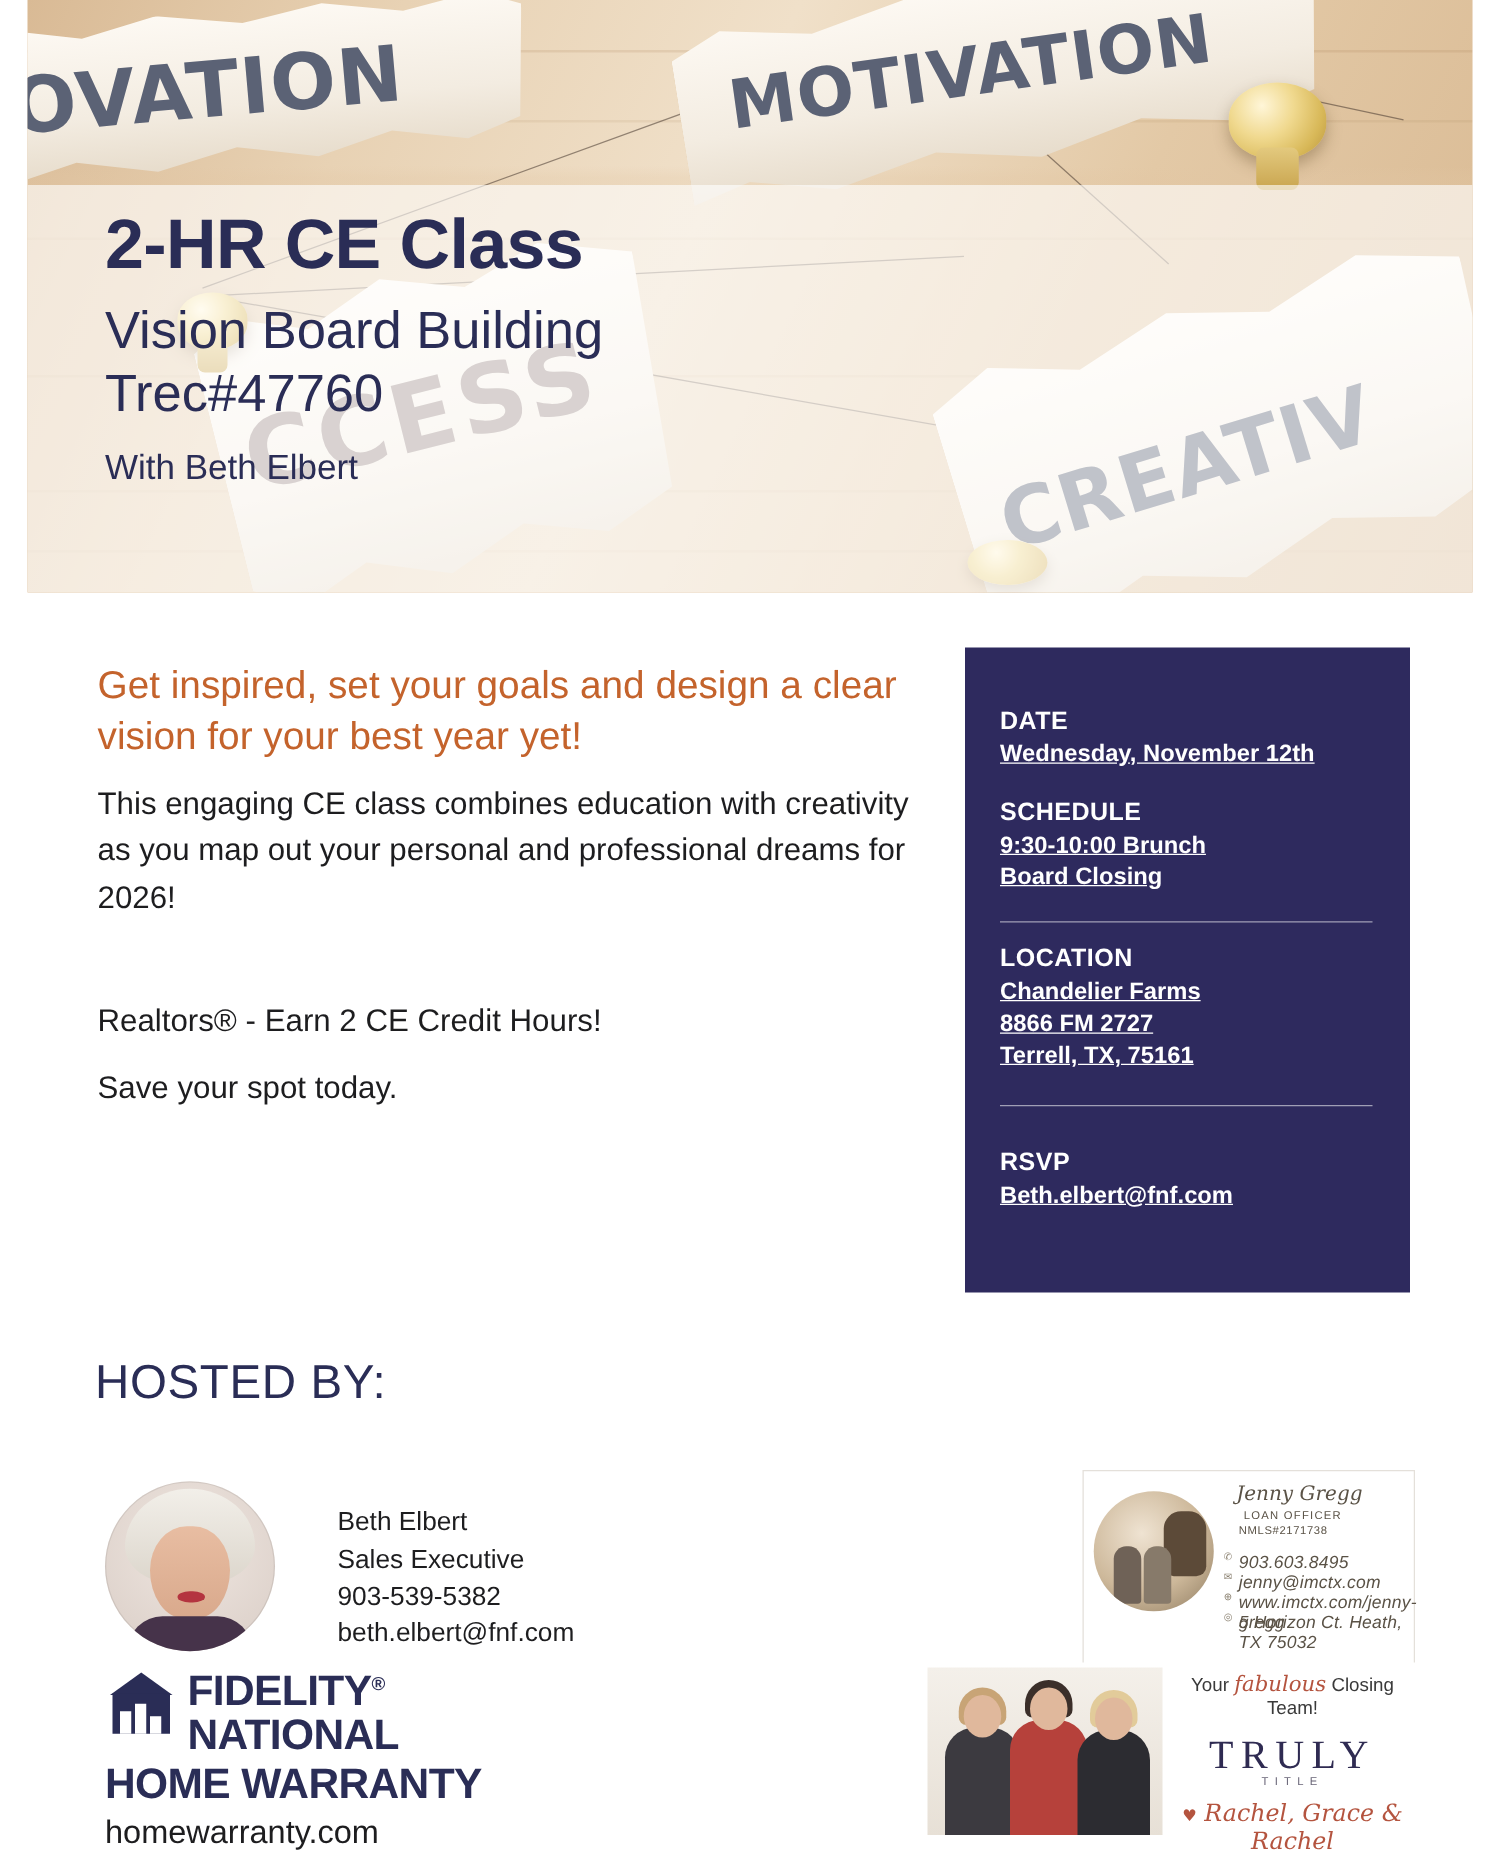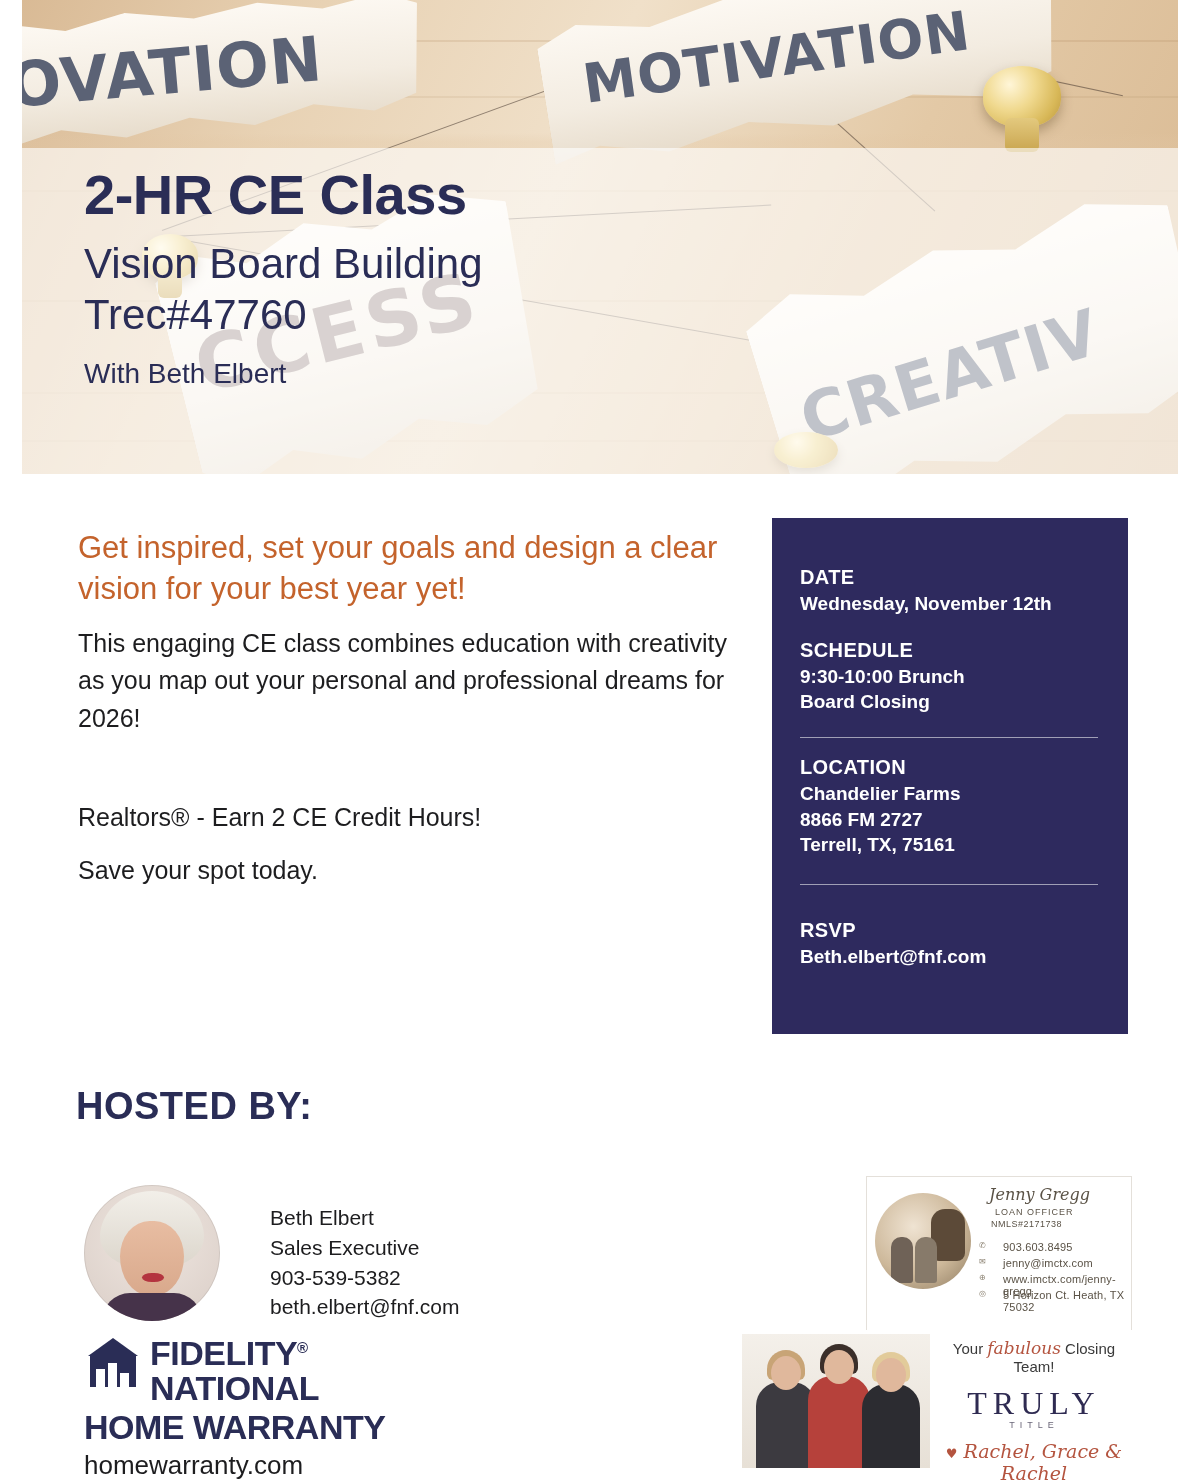--- a/index.html
+++ b/index.html
@@ -140,32 +140,32 @@
   
   .card {
     position: absolute; left: 772px; top: 518px; width: 356px; height: 516px;
     background: #2e2a5e;
     color: #ffffff;
     padding: 48px 30px 0 28px;
   }
   .card h4 {
     font-size: 20px; font-weight: 700; letter-spacing: 0.4px; margin-bottom: 2px;
   }
-  .card p { font-size: 19px; font-weight: 700; line-height: 1.35; }
+  .card p { font-size: 19px; font-weight: 700; line-height: 1.35; text-decoration: underline; }
   .card .blk { margin-bottom: 22px; }
   .card hr {
     border: 0; border-top: 1px solid rgba(255,255,255,0.55);
     margin: 18px 0 18px 0;
   }
   .card hr.wide { margin: 26px 0 34px 0; }
 
   
   .hosted {
     position: absolute; left: 76px; top: 1085px;
-    font-size: 38px; font-weight: 700; color: #2a2d56; letter-spacing: 0.5px;
+    font-size: 38px; font-weight: 400; color: #2a2d56; letter-spacing: 0.5px;
   }
   .host-block {
     position: absolute; left: 84px; top: 1185px; width: 420px;
   }
   .avatar {
     position: absolute; left: 0; top: 0; width: 136px; height: 136px;
     border-radius: 50%;
     overflow: hidden;
     background: radial-gradient(circle at 50% 38%, #efe6e0 0%, #d9cdc6 100%);
     box-shadow: inset 0 0 0 1px rgba(0,0,0,0.08);
@@ -238,21 +238,21 @@
     position: absolute; bottom: 6px; width: 22px; height: 46px; border-radius: 10px 10px 3px 3px;
   }
   .biz-photo .girl1 { left: 16px; background: #6f6257; }
   .biz-photo .girl2 { left: 40px; background: #877a6a; }
   .biz-name {
     position: absolute; left: 122px; top: 8px; font-family: "DejaVu Serif", serif;
     font-style: italic; font-size: 16px; color: #5a5246;
   }
   .biz-role { position: absolute; left: 128px; top: 30px; font-size: 9px; letter-spacing: 1px; color: #5a5246; }
   .biz-nmls { position: absolute; left: 124px; top: 42px; font-size: 9px; letter-spacing: 0.5px; color: #5a5246; }
-  .biz-line { position: absolute; left: 136px; font-size: 11px; color: #5a5246; letter-spacing: 0.2px; }
+  .biz-line { position: absolute; left: 124px; font-size: 14px; color: #5a5246; letter-spacing: 0.2px; font-style: italic; }
   .biz-ico { position: absolute; left: 112px; font-size: 8px; color: #8a8070; }
 
   .truly-card {
     position: absolute; left: 742px; top: 1330px; width: 392px; height: 140px;
     background: #ffffff;
   }
   .truly-photo {
     position: absolute; left: 0; top: 4px; width: 188px; height: 134px;
     background: linear-gradient(180deg,#f4f0ea 0%, #e7e0d6 100%);
     overflow: hidden;

